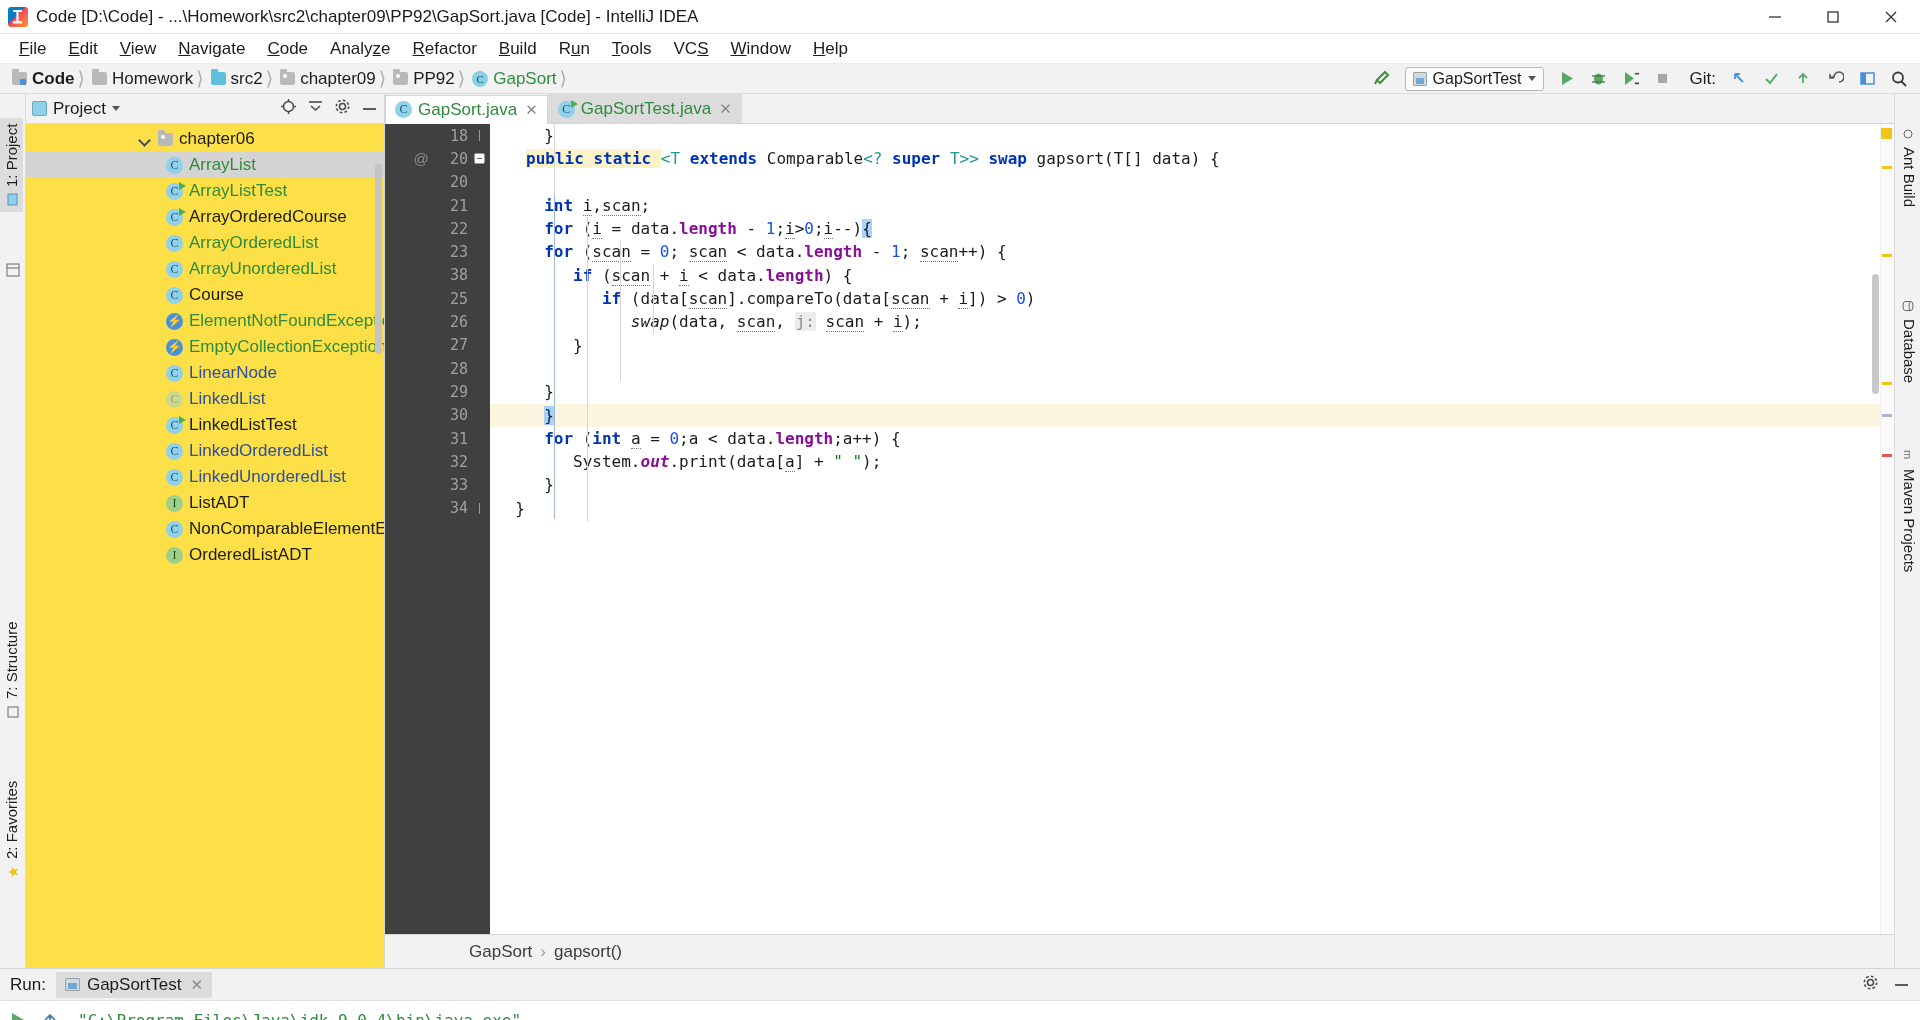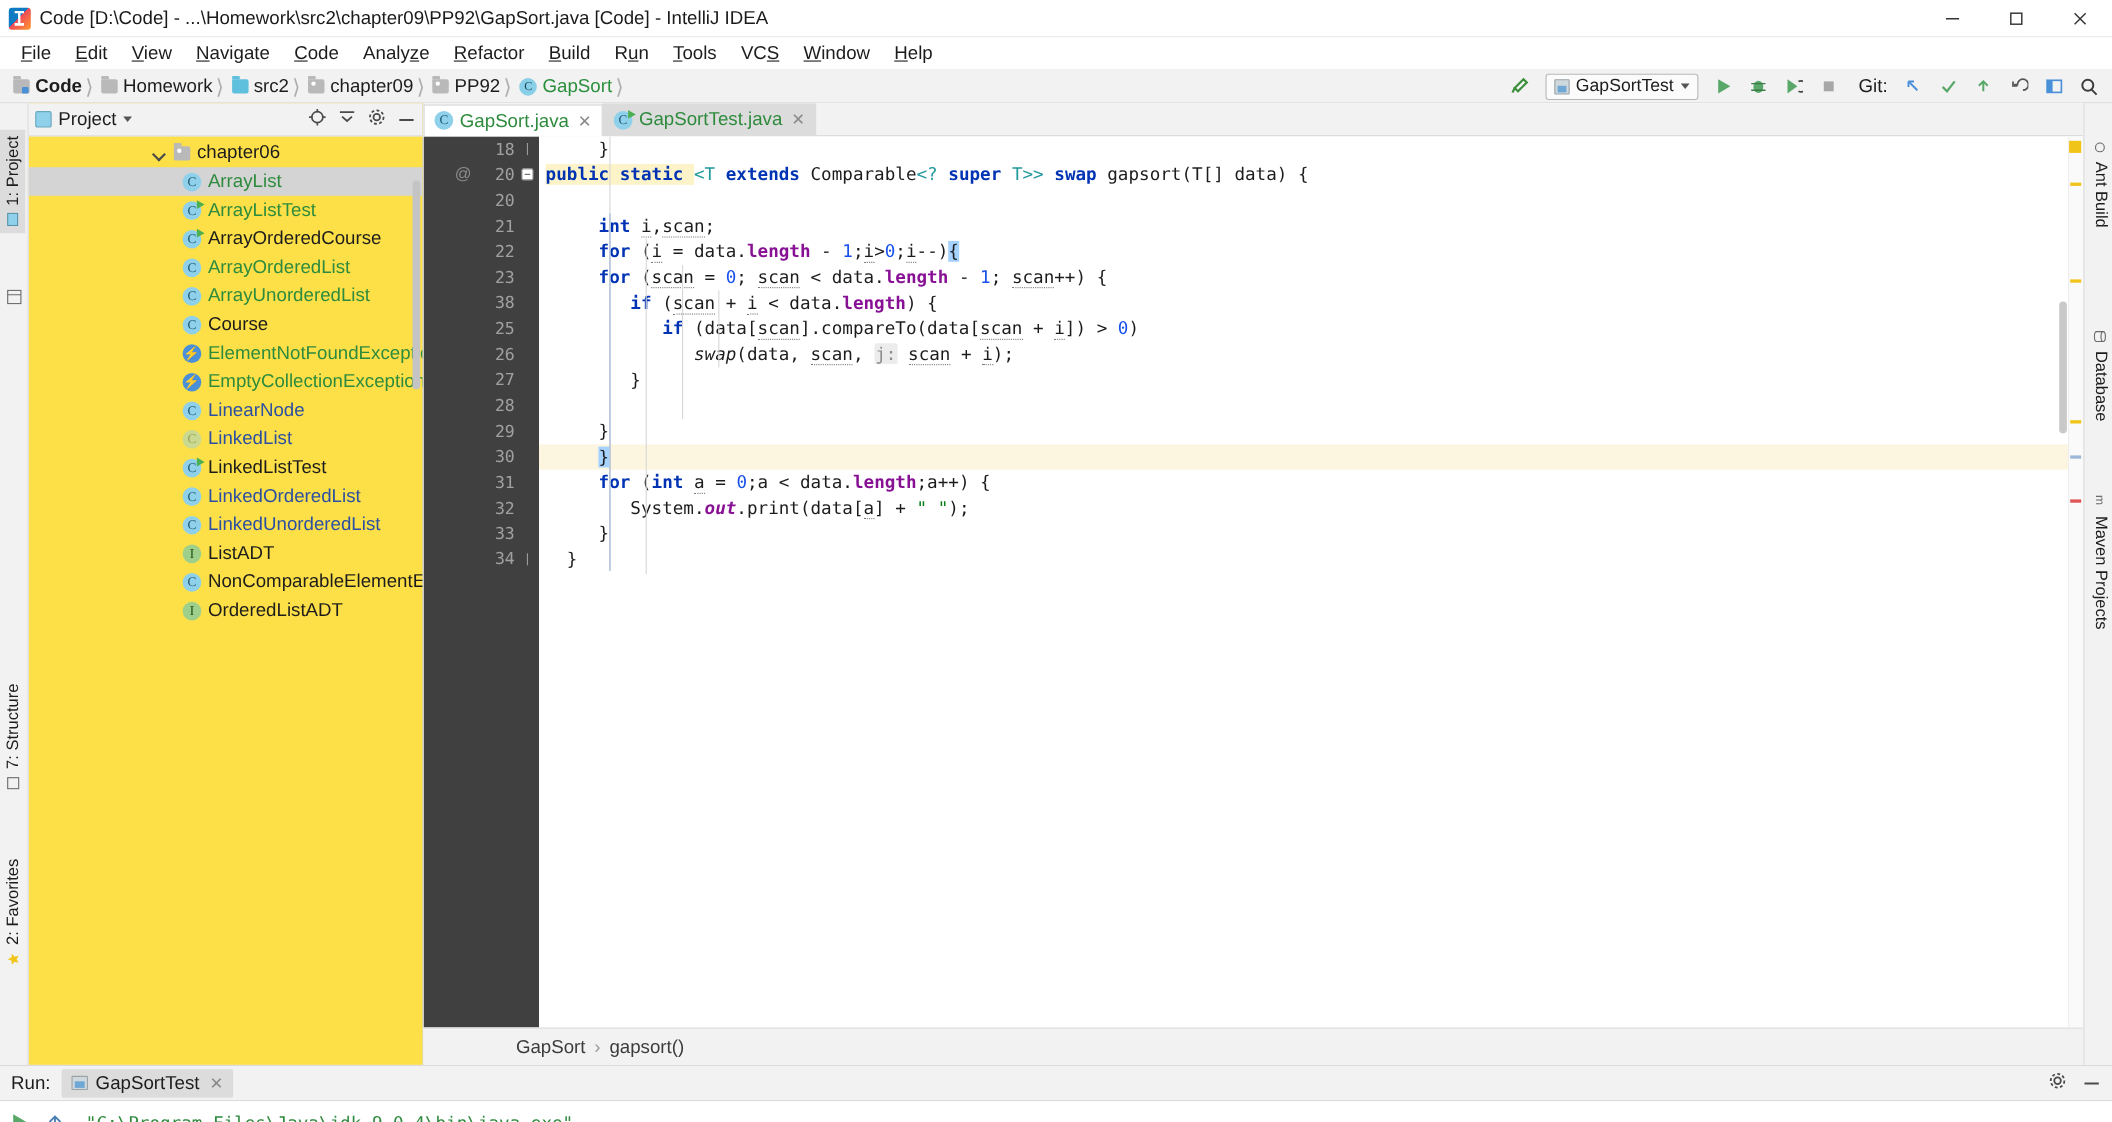--- a/index.html
+++ b/index.html
@@ -125,21 +125,21 @@
   .cl.caret { background:#fcf6e0; }
   .kw{ color:#0033b3; font-weight:bold; }
   .num{ color:#1750eb; }
   .fld{ color:#871094; font-weight:bold; }
   .var{ border-bottom:1px dotted #7a7a7a; }
   .gen{ color:#20999d; }
   .str{ color:#067d17; }
   .stat{ font-style:italic; }
   .mcall{ color:#1c1c1c; }
   .sel-br{ background:#a6d2ff; }
-  .meth-hl{ background:#fdf3c8; }
+  .meth-hl{ background:#fdf3c8;margin-left:30px; }
   .hint{ background:#ececec; color:#8c8c8c; border-radius:2px; padding:0 1px; font-style:normal;}
   .indent-guide{ position:absolute; width:1px; background:#d6d6d6; }
   .indent-guide.active{ background:#9fb8d8; }
 
   #code-scroll-v{ position:absolute; right:0; top:0; width:9px; height:100%; }
   #code-scroll-thumb{ position:absolute; right:1px; top:150px; width:7px; height:120px; background:#c9c9c9; border-radius:4px;}
   #marker-bar{ width:14px; flex:none; background:#fafafa; position:relative; border-left:1px solid #eee;}
   .marker{ position:absolute; right:2px; width:10px; height:3px; }
 
   #breadcrumb-bar{ height:34px; background:#f2f2f2; border-top:1px solid #d4d4d4; display:flex; align-items:center;

